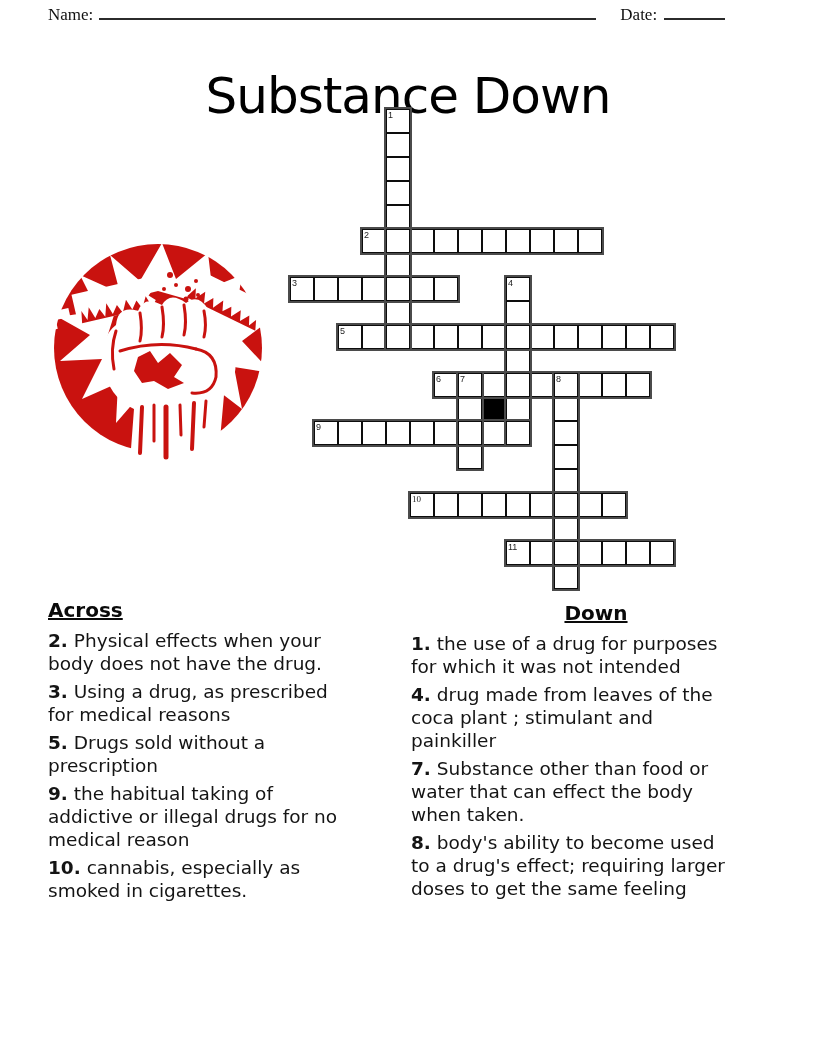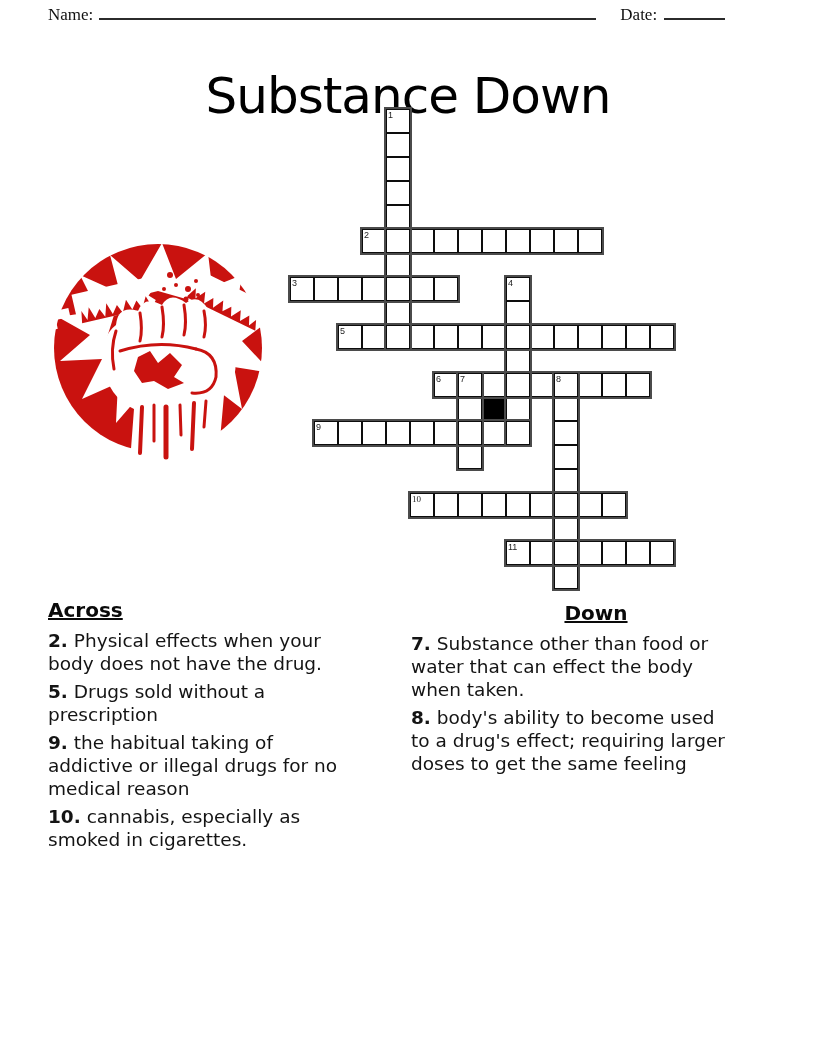--- a/index.html
+++ b/index.html
@@ -233,33 +233,40 @@
       <div class="cell-num" style="left: 316px; top: 423px; width: 16px; height: 10px;">9</div>
       <div class="cell-num" style="left: 412px; top: 495px; width: 16px; height: 10px; font-family: Liberation Serif, serif;">10</div>
       <div class="cell-num" style="left: 508px; top: 543px; width: 16px; height: 10px;">11</div>
     </div>
 
   <div id="clues-left" class="clue-col">
     <p class="clue-heading">Across</p>
     <div id="across-list">
         <p class="clue"><b class="cnum">2.</b> <span class="ctext">Physical effects when your
 body does not have the drug.</span></p>
+        <p class="clue"><b class="cnum">3.</b> <span class="ctext">Using a drug, as prescribed
+for medical reasons</span></p>
         <p class="clue"><b class="cnum">5.</b> <span class="ctext">Drugs sold without a
 prescription</span></p>
         <p class="clue"><b class="cnum">9.</b> <span class="ctext">the habitual taking of
 addictive or illegal drugs for no
 medical reason</span></p>
         <p class="clue"><b class="cnum">10.</b> <span class="ctext">cannabis, especially as
 smoked in cigarettes.</span></p>
       </div>
   </div>
 
   <div id="clues-right" class="clue-col">
     <p class="clue-heading" id="down-heading">Down</p>
     <div id="down-list">
+        <p class="clue"><b class="cnum">1.</b> <span class="ctext">the use of a drug for purposes
+for which it was not intended</span></p>
+        <p class="clue"><b class="cnum">4.</b> <span class="ctext">drug made from leaves of the
+coca plant ; stimulant and
+painkiller</span></p>
         <p class="clue"><b class="cnum">7.</b> <span class="ctext">Substance other than food or
 water that can effect the body
 when taken.</span></p>
         <p class="clue"><b class="cnum">8.</b> <span class="ctext">body's ability to become used
 to a drug's effect; requiring larger
 doses to get the same feeling</span></p>
       </div>
   </div>
 
 </div>

